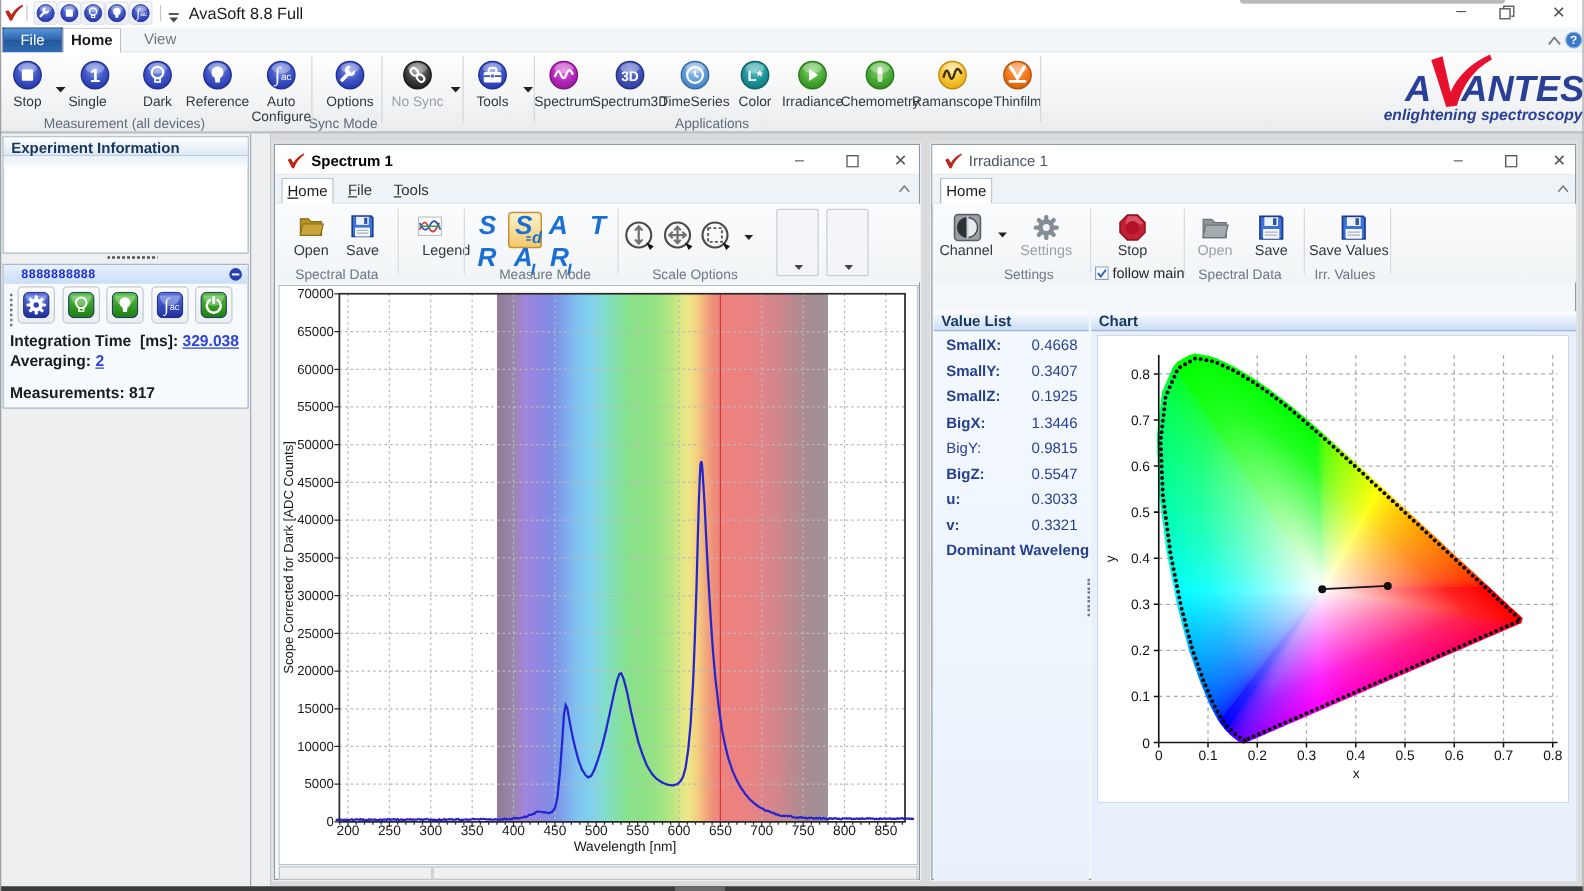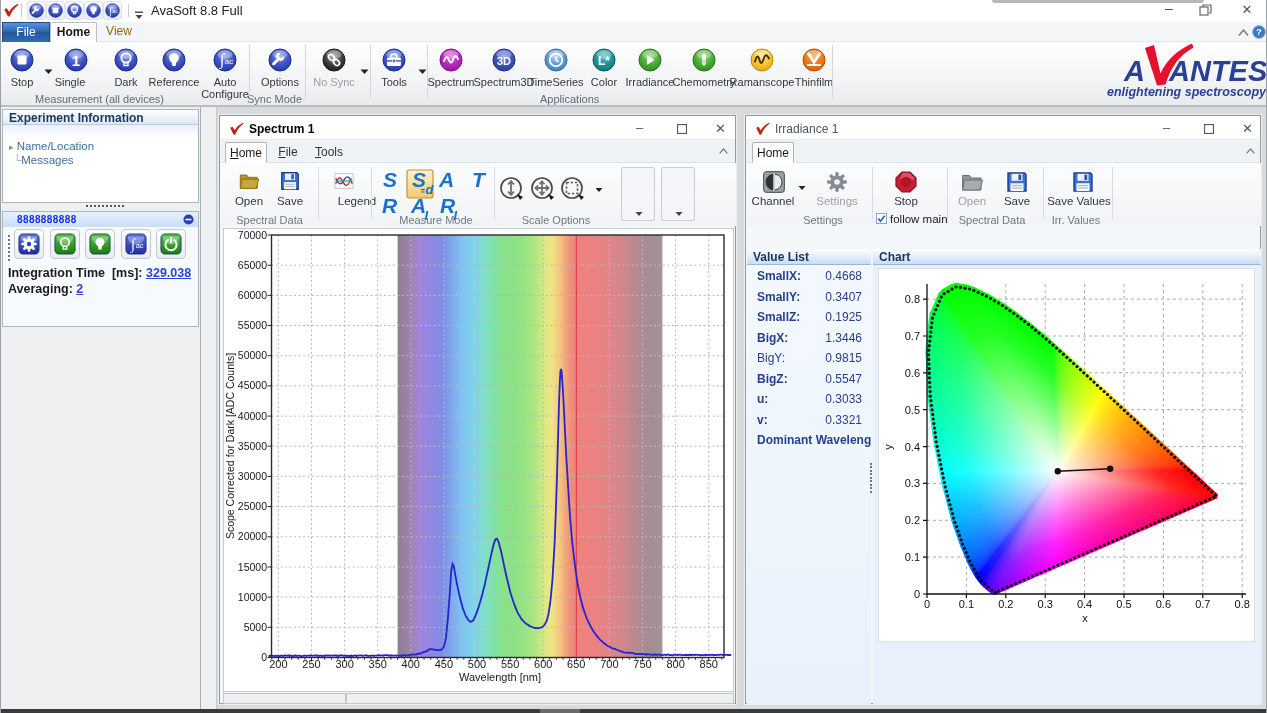--- a/index.html
+++ b/index.html
@@ -7,21 +7,21 @@
 .ic{display:block}
 
 #titlebar{left:0;top:0;width:1267px;height:22px;background:#fff}
 #tabrow{left:0;top:22px;width:1267px;height:20px;background:#f3f6f8;border-bottom:1px solid #e3e7ea}
 #ribbon{left:0;top:42px;width:1267px;height:63px;background:linear-gradient(#fefefe,#f3f4f5 60%,#e9ebed)}
 #ribline{left:0;top:105px;width:1267px;height:2px;background:#b9bec2}
 #mdi{left:0;top:107px;width:1267px;height:602px;background:#d8dadc}
 #botbar{left:0;top:709px;width:1267px;height:4px;background:#3b3b3d}
 .tab-file{left:2px;top:22px;width:48px;height:20px;background:linear-gradient(#5694dc,#2e67b0 45%,#245697 46%,#2f6cb4);color:#fff;font-size:12px;text-align:center;line-height:19px;border:1px solid #1f4d88;border-bottom:none}
 .tab-home{left:50px;top:22px;width:47px;height:21px;background:#fff;border:1px solid #b9bfc4;border-bottom:none;border-radius:2px 2px 0 0;color:#1a1a1a;font-size:12px;font-weight:bold;text-align:center;line-height:19px}
-.tab-view{left:97px;top:22px;width:44px;height:20px;color:#a16207;font-size:12px;text-align:center;line-height:19px}
+.tab-view{left:97px;top:22px;width:44px;height:20px;color:#737373;font-size:12px;text-align:right;line-height:19px}
 .glabel{font-size:11px;color:#5f6c7a;top:51px;height:12px;line-height:12px}
 .ilabel{font-size:11px;color:#30383f;text-align:center;top:34px;height:13px;line-height:13px;white-space:nowrap}
 .gsep{top:3px;height:53px;width:1px;background:#d4d8db}
 
 .win{background:#f4f7f9;border:1px solid #8f9ba4;box-shadow:0 0 0 1px rgba(255,255,255,.5)}
 .wtitle{left:0;top:0;right:0;height:24px;background:#fff;border-bottom:1px solid #ececec}
 .wtext{font-size:12px;color:#000000;font-weight:bold}
 .wbtn{font-size:13px;color:#555;font-family:"Liberation Sans",sans-serif}
 .wtabrow{left:0;top:24px;right:0;height:23px;background:#eef3f7;border-bottom:1px solid #d9e2e8}
 .wtab-act{background:#fff;border:1px solid #aab6bf;border-bottom:1px solid #fff;border-radius:2px 2px 0 0;font-size:12px;color:#1a1a1a;text-align:center}
@@ -323,24 +323,20 @@
     </svg>
   </div>
 <div id="ribline" class="abs"></div>
 <div id="mdi" class="abs"></div>
 <div id="leftcol" class="abs"></div>
 <div id="lline1" class="abs"></div>
 <div id="lline2" class="abs"></div>
 <div class="abs lbox" style="left:2px;top:109px;width:197px;height:94px">
     <div class="lhead" style="height:15px;padding:1px 0 0 6px">Experiment Information</div>
     <div style="height:9px;background:linear-gradient(#e9f1fa,#f8fbfe)"></div>
-    <div style="padding:6px 0 0 6px">
-      <div class="tree"><span style="color:#8a8a8a;font-size:9px">▸</span> Name/Location</div>
-      <div class="tree" style="padding-left:4px;margin-top:2px"><span style="color:#b0b0b0">└</span>Messages</div>
-    </div>
   </div>
 <div class="abs" style="left:86px;top:205px;width:40px;height:2px;background:repeating-linear-gradient(90deg,#555 0,#555 2px,transparent 2px,transparent 4px)"></div>
 <div class="abs lbox" style="left:2px;top:211px;width:197px;height:116px;background:#f6fafe">
     <div class="devhead" style="height:15px;padding:2px 0 0 14px;position:relative">8888888888<svg style="position:absolute;right:4px;top:2px" width="11" height="11" viewBox="0 0 12 12">
         <circle cx="6" cy="6" r="5.5" fill="#2a3fb0"></circle>
         <rect x="2.8" y="5.2" width="6.4" height="1.7" fill="#fff"></rect>
       </svg></div>
     <div style="position:relative;height:37px">
       <div style="position:absolute;left:5px;top:6px">
         <div style="width:2px;height:2px;background:#777;margin:2px 0"></div>
@@ -393,20 +389,21 @@
         <svg class="ic" width="22" height="22" viewBox="0 0 24 24">
           <rect x="1" y="1" width="22" height="22" rx="4.5" fill="url(#sqgreen)" stroke="#0f1b70" stroke-width="0.8"></rect>
           <path d="M3 2.6h18a9 9 0 0 1-18 0z" transform="translate(0 1.2)" fill="#fff" opacity="0.32"></path>
           <path d="M8.6 7.6a6.1 6.1 0 1 0 6.8 0" fill="none" stroke="#fff" stroke-width="2.2" stroke-linecap="round"></path>
           <rect x="10.8" y="4" width="2.4" height="7.2" rx="1.2" fill="#fff"></rect>
         </svg>
       </div>
     </div>
     <div class="btext" style="padding:2px 0 0 5px">Integration Time&nbsp; [ms]: <span class="blink">329.038</span></div>
     <div class="btext" style="padding:2px 0 0 5px">Averaging: <span class="blink">2</span></div>
+    <div class="btext" style="padding:11px 0 0 5px">Measurements: 817</div>
   </div>
 <div class="abs win" style="left:219px;top:115px;width:517px;height:589px">
     <div class="abs wtitle"></div>
     <svg class="abs" style="left:9px;top:6px" width="15" height="14" viewBox="0 0 16 15">
       <path d="M3 9.2c1.6.7 2.6 1.6 3.4 2.9C7.6 8.6 9.5 5.8 12.5 3.4" fill="none" stroke="#cbb24a" stroke-width="1.5" opacity="0.8"></path>
       <path d="M1.2 6.2l2.6-1 2.3 3.6Q9.2 3.4 15 .8L15.5 2Q9.8 5.6 6.6 13.4L5 13.6Z" fill="#bf2418"></path>
     </svg>
     <div class="abs wtext" style="left:29px;top:6px">Spectrum 1</div>
     <div class="abs wbtn" style="left:416px;top:4px">–</div>
     <svg class="abs" style="left:457px;top:8px" width="10" height="10" viewBox="0 0 10 10">

